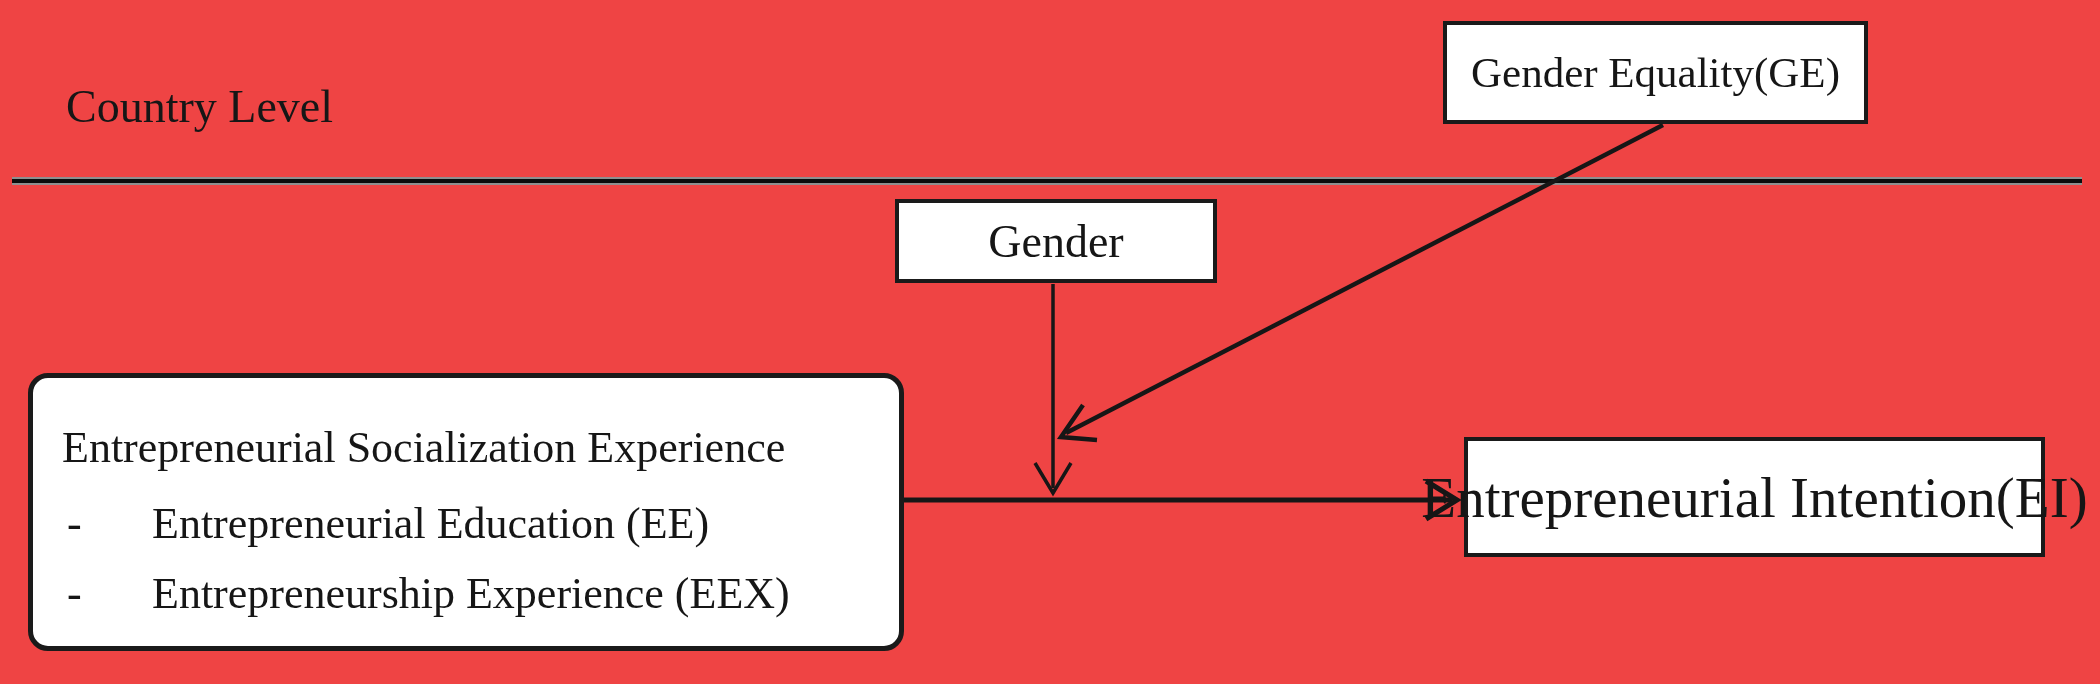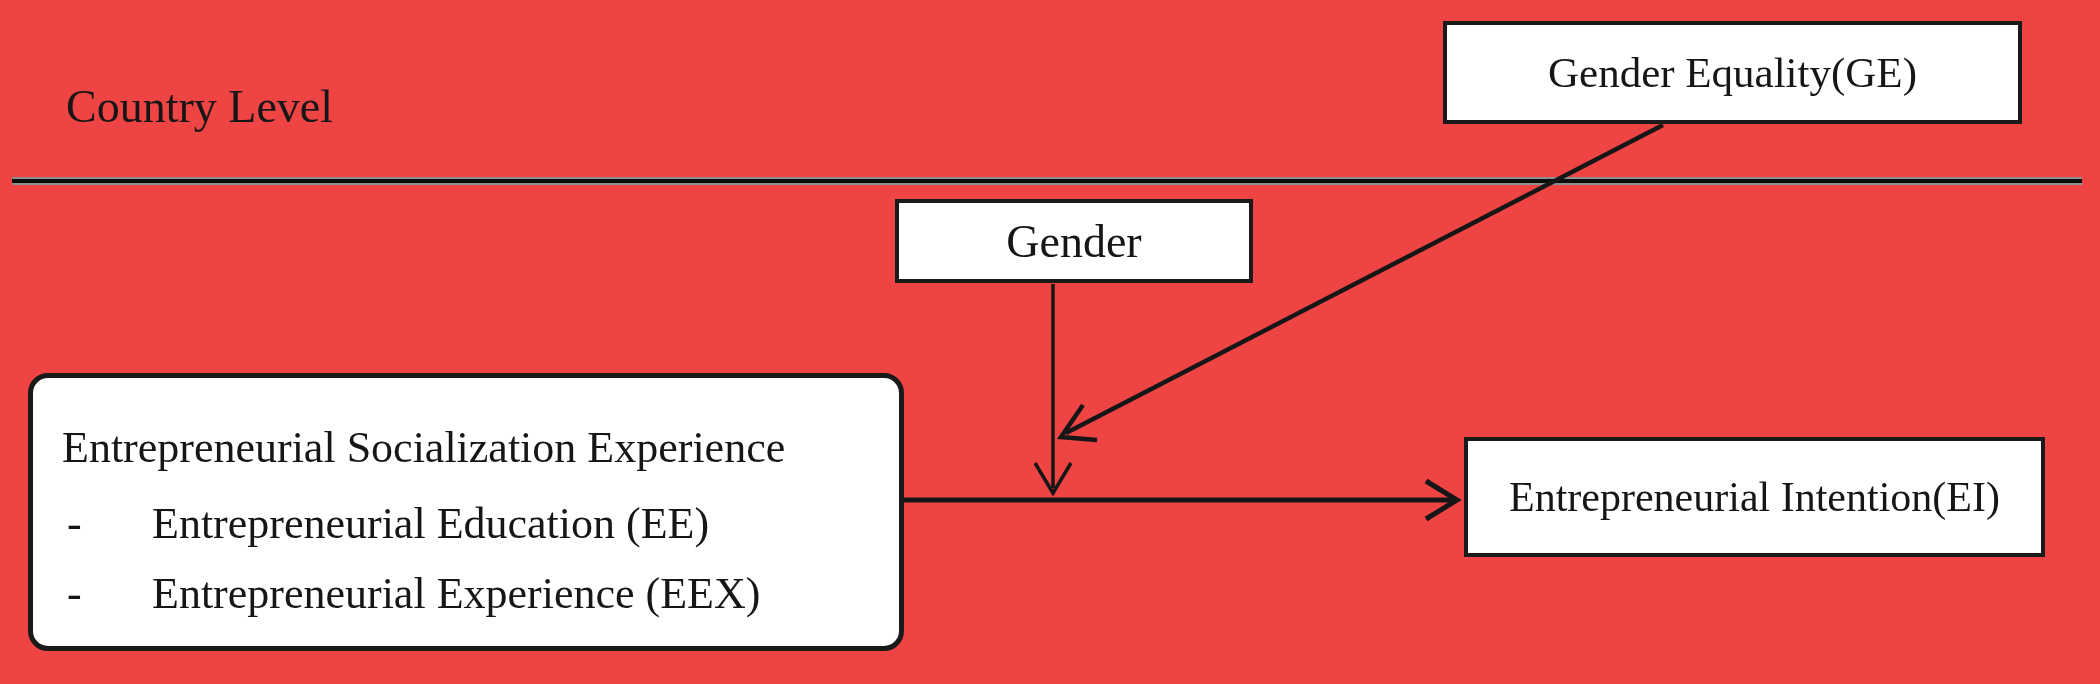--- a/index.html
+++ b/index.html
@@ -31,23 +31,23 @@
     position:absolute;
     background:#ffffff;
     border:4px solid #1a1a1a;
     box-sizing:border-box;
     display:flex;
     align-items:center;
     justify-content:center;
     white-space:nowrap;
     z-index:3;
   }
-  #ge-box{left:1443px;top:21px;width:579px;height:103px;font-size:43px;}
-  #gender-box{left:895px;top:199px;width:358px;height:84px;font-size:46px;justify-content:center;}
-  #ei-box{left:1464px;top:437px;width:581px;height:120px;font-size:42px;}
+  #ge-box{left:1443px;top:21px;width:425px;height:103px;font-size:43px;}
+  #gender-box{left:895px;top:199px;width:322px;height:84px;font-size:46px;justify-content:center;}
+  #ei-box{left:1464px;top:437px;width:581px;height:120px;font-size:57px;}
   #ese-box{
     left:28px;top:373px;width:876px;height:278px;
     border-width:5px;
     display:block;
     font-size:44px;
     z-index:3;
     border-radius:20px;
   }
   #ese-box .ese-line{position:absolute;line-height:1.2;white-space:nowrap;}
   #ese-title{left:29px;top:44px;}
@@ -95,21 +95,21 @@
   <div class="node" id="gender-box">
     <span>Gender</span>
   </div>
 
   <div class="node" id="ese-box">
     <div class="ese-line" id="ese-title">Entrepreneurial Socialization Experience</div>
     <div class="ese-line ese-bullet" id="ese-bullet-0">
       <span class="bullet-dash">-</span><span>Entrepreneurial Education (EE)</span>
     </div>
     <div class="ese-line ese-bullet" id="ese-bullet-1">
-      <span class="bullet-dash">-</span><span>Entrepreneurial Experience (EEX)</span>
+      <span class="bullet-dash">-</span><span>Entrepreneurship Experience (EEX)</span>
     </div>
   </div>
 
   <div class="node" id="ei-box">
     <span>Entrepreneurial Intention(EI)</span>
   </div>
 
 </div>
 
 </body></html>

